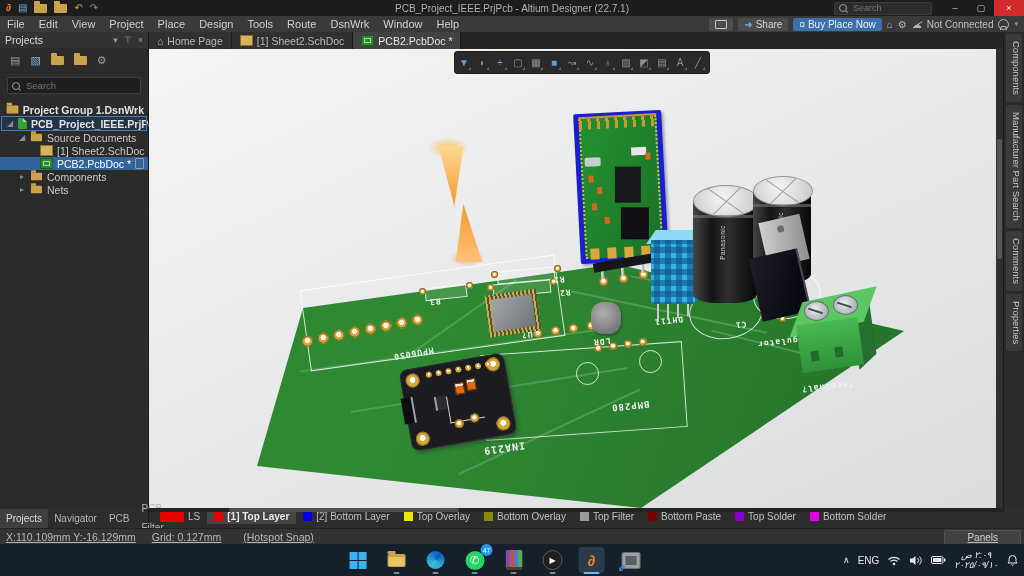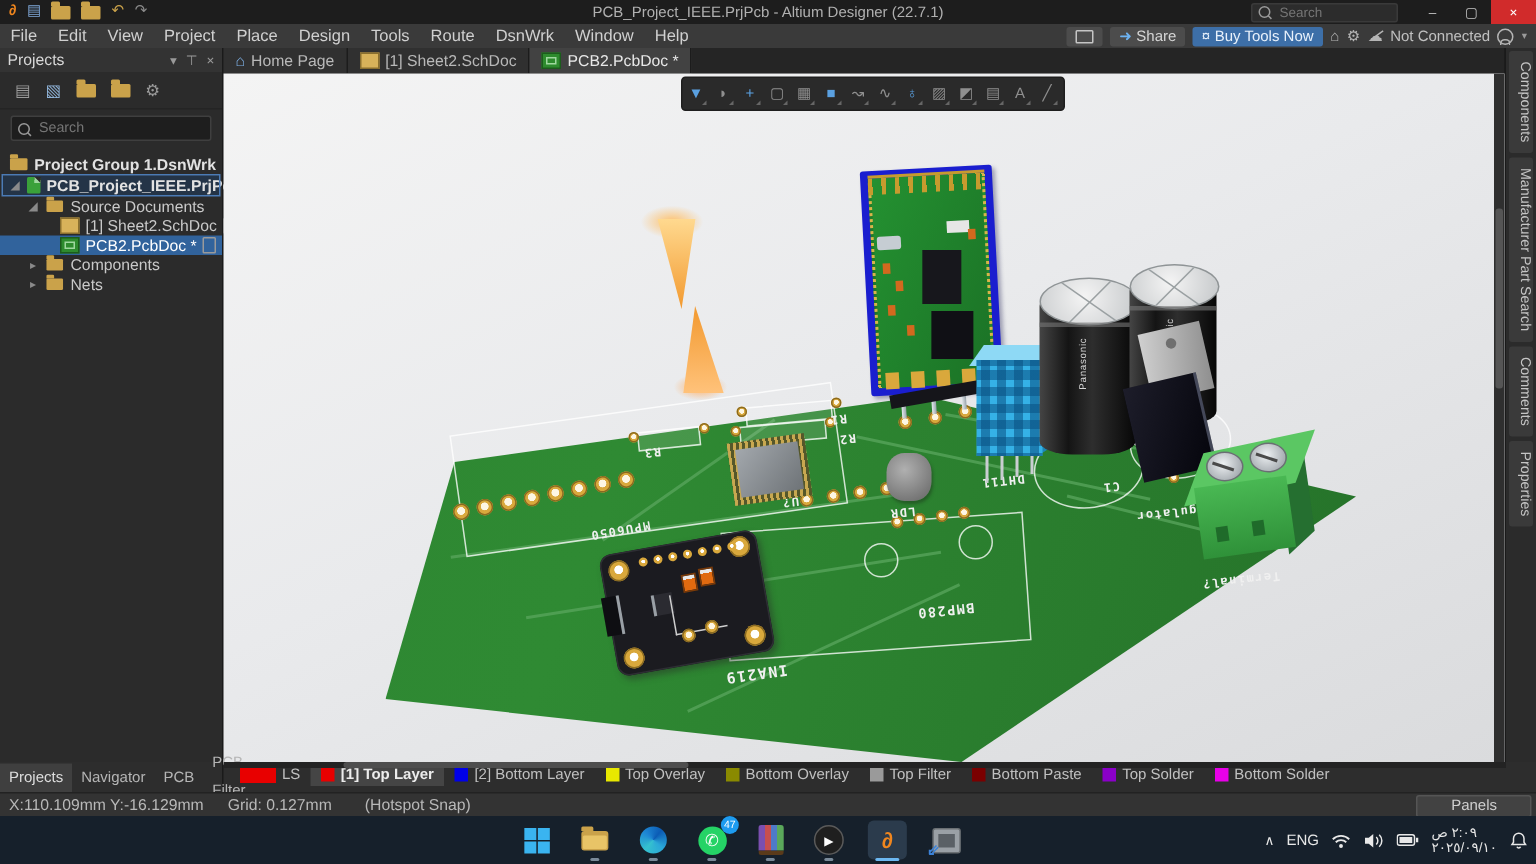--- a/index.html
+++ b/index.html
@@ -140,21 +140,21 @@
   .ptab.active{background:#3f3f3f;color:#ddd;}
   .layerarea{flex:1;position:relative;display:flex;align-items:flex-start;overflow:hidden;}
   .dochscroll{position:absolute;top:0;left:0;right:20px;height:4px;background:#232323;}
   .dochthumb{position:absolute;left:80px;top:0;width:230px;height:4px;background:#4e4e4e;border-radius:2px;}
   .ltabs{display:flex;align-items:center;height:16px;padding-left:4px;}
   .ltab{display:flex;align-items:center;gap:4px;padding:0 7px;font-size:10px;color:#c0c0c0;height:16px;white-space:nowrap;}
   .ltab.active{background:#454545;color:#ececec;font-weight:bold;}
   .sw{width:9px;height:9px;flex:none;}
   .sw.wide{width:24px;height:11px;}
   
-  .statusbar{position:absolute;left:0;top:528px;width:1024px;height:16px;background:#333;border-top:1px solid #222;display:flex;align-items:center;font-size:10.5px;color:#b8b8b8;}
+  .statusbar{position:absolute;left:0;top:528px;width:1024px;height:16px;background:#333;border-top:1px solid #222;display:flex;align-items:center;font-size:10.5px;color:#b8b8b8;text-decoration:underline;}
   .panelsbtn{margin-left:auto;margin-right:3px;background:#424242;border:1px solid #555;border-radius:2px;padding:0 22px;font-size:10px;line-height:13px;color:#cfcfcf;}
   
   .taskbar{position:absolute;left:0;top:544px;width:1024px;height:32px;background:#16202b;}
   .tbc{position:absolute;left:50%;top:0;transform:translateX(-56%);height:32px;display:flex;align-items:center;gap:13px;}
   .tbi{position:relative;width:26px;height:26px;display:flex;align-items:center;justify-content:center;border-radius:4px;}
   .tbi.running:after{content:"";position:absolute;bottom:-1px;left:10px;width:6px;height:2px;border-radius:1px;background:#7a8a99;}
   .tbi.activeapp{background:#2b3b4c;}
   .tbi.activeapp:after{content:"";position:absolute;bottom:-1px;left:5px;width:16px;height:2px;border-radius:1px;background:#6cb8f2;}
   .start{display:grid;grid-template-columns:8px 8px;grid-template-rows:8px 8px;gap:1px;}
   .start i{background:#3ab4f0;}
@@ -164,21 +164,21 @@
   .edge{width:18px;height:18px;border-radius:50%;background:conic-gradient(from 220deg,#35c1cf,#1e88d4,#0b5bb5,#2aa7d8,#35c1cf);}
   .wapp{width:19px;height:19px;border-radius:50%;background:#25d366;color:#fff;font-size:11px;display:flex;align-items:center;justify-content:center;}
   .badge{position:absolute;top:-3px;right:-5px;background:#1d9bf0;color:#fff;font-size:7px;width:12px;height:12px;border-radius:50%;display:flex;align-items:center;justify-content:center;}
   .rar{width:17px;height:17px;border-radius:2px;background:linear-gradient(90deg,#7b4fb0 0 25%,#c84f4f 25% 50%,#4f7bc8 50% 75%,#5aa85a 75%);border-bottom:3px solid #5a3a1a;}
   .mpl{width:18px;height:18px;border-radius:50%;background:#1f1f1f;border:1.5px solid #5a5a5a;color:#fff;font-size:8px;display:flex;align-items:center;justify-content:center;}
   .acad{color:#f0861e;font-weight:bold;font-size:15px;font-style:italic;}
   .ptool2{width:17px;height:15px;background:#9aa0a6;border-radius:2px;position:relative;border:1px solid #6a6f73;}
   .ptool2:before{content:"";position:absolute;inset:3px;background:#5a6066;}
   .ptool2:after{content:"⇙";position:absolute;left:-4px;bottom:-5px;color:#3b82d8;font-size:10px;font-weight:bold;}
   .tbr{position:absolute;right:5px;top:0;height:32px;display:flex;align-items:center;gap:8px;color:#e8e8e8;font-size:10px;}
-  .clock{text-align:left;font-size:9px;line-height:10.5px;color:#e8e8e8;}
+  .clock{text-align:center;font-size:9px;line-height:10.5px;color:#e8e8e8;font-style:italic;}
 </style>
 </head>
 <body>
 
 <div id="app">
 
   <div class="titlebar">
     <div class="qicons">
       <span class="alogo">∂</span>
       <span style="color:#7fa8d8;">▤</span>
@@ -214,21 +214,21 @@
     <div class="mright">
       <span class="mbtn">
           <span style="width:10px;height:7px;border:1px solid #c5c5c5;border-radius:1px;display:inline-block;"></span>
         </span>
       <span class="mbtn">
           <span style="color:#6db3f2;">➜</span>
           <span>Share</span>
         </span>
       <span class="mbtn buy">
           <span>¤</span>
-          <span>Buy Tools Now</span>
+          <span>Buy Place Now</span>
         </span>
       <span class="mico">⌂</span>
       <span class="mico">⚙</span>
       <span class="cloudoff">☁</span>
       <span style="color:#c0c0c0;">Not Connected</span>
       <span class="usr"></span>
       <span style="color:#9a9a9a;font-size:7px;">▾</span>
     </div>
   </div>
 

